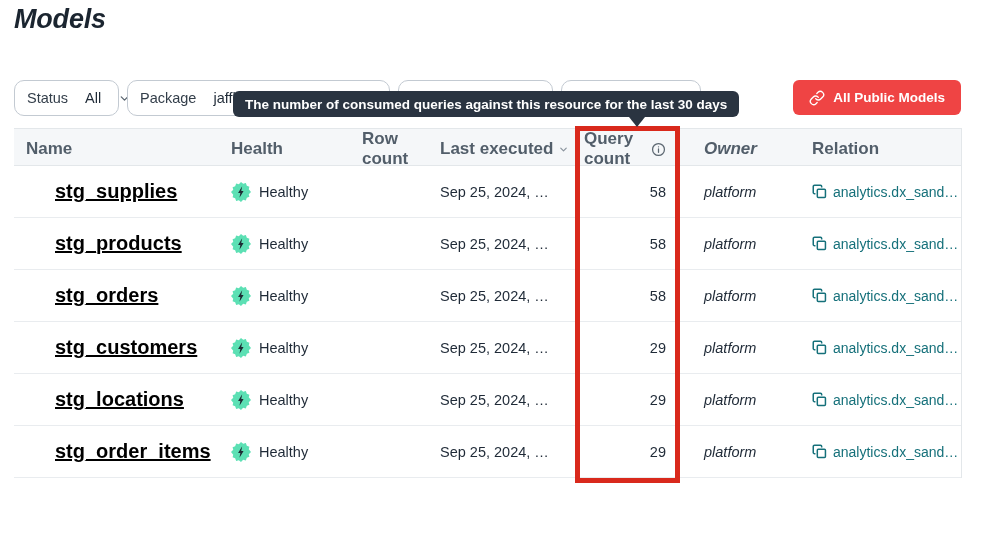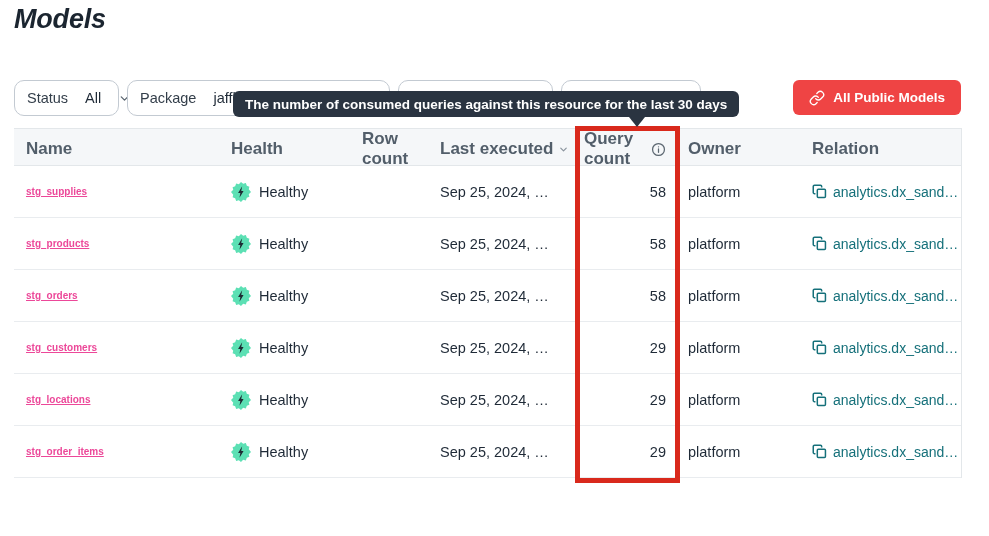--- a/index.html
+++ b/index.html
@@ -43,24 +43,24 @@
   .thead { height:38px; background:#f5f7f9; border-top:1px solid #e3e7ea;
     border-bottom:1px solid #e3e7ea; }
   .th { display:flex; align-items:center; font-size:17px; font-weight:700; color:#525e6a; gap:5px; }
   .row { height:52px; background:#fff; border-bottom:1px solid #e9ecef; }
   .td { display:flex; align-items:center; font-size:14.5px; color:#1f2a37; }
   .c-name   { padding-left:12px; }
   .c-health { padding-left:0; gap:8px; }
   .c-rows   { justify-content:flex-end; padding-right:8px; }
   .c-exec   { padding-left:14px; }
   .c-query  { justify-content:flex-end; padding-right:14px; }
-  .c-owner  { padding-left:8px; }
+  .c-owner  { padding-left:24px;font-style:italic; }
   .c-rel    { padding-left:0; gap:6px; }
 
-  .model-link { color:#ec4899; font-weight:700; text-decoration:underline; font-size:10px; cursor:pointer; }
+  .model-link { color:#000000; font-weight:700; text-decoration:underline; font-size:20px; cursor:pointer;margin-left:29px; }
   .rel-link { color:#15707a; font-size:14px; text-decoration:none; cursor:pointer; }
 
   .icon { display:inline-flex; align-items:center; justify-content:center; }
 
   
   .highlight-box { position:absolute; left:575px; top:126px; width:105px; height:357px;
     border:5px solid #d9291c; z-index:5; pointer-events:none; }
 </style>
 </head>
 <body>

